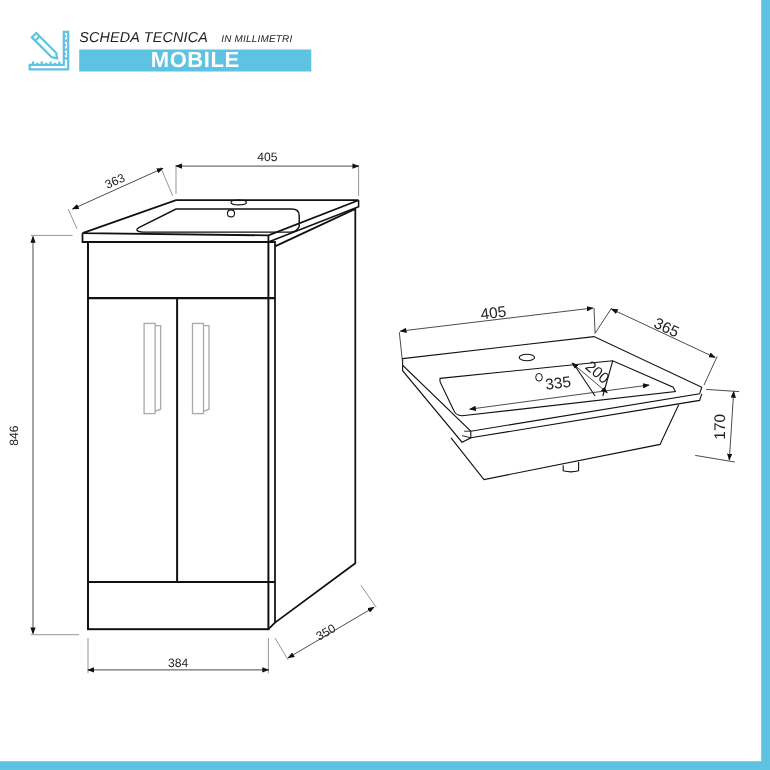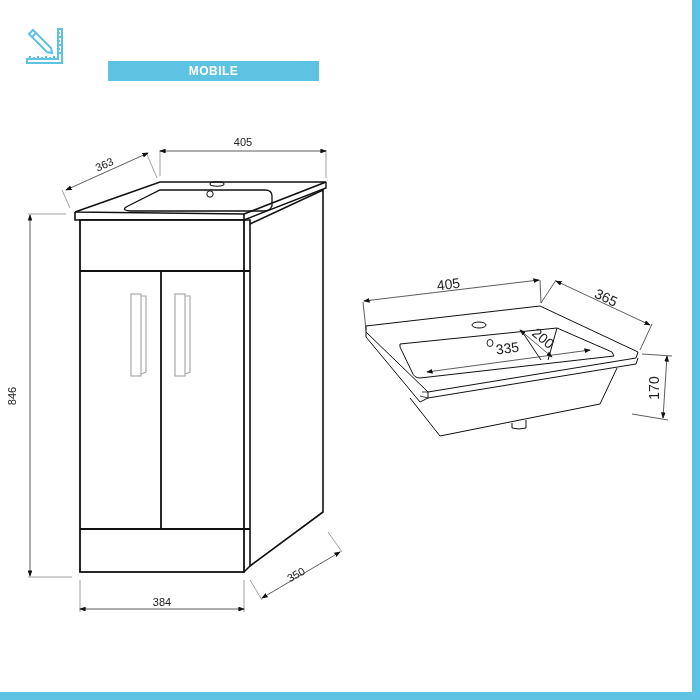--- a/index.html
+++ b/index.html
@@ -3,40 +3,43 @@
   <meta charset="utf-8">
   <style>
     html, body { margin: 0; padding: 0; background: #ffffff; }
     body { width: 700px; height: 700px; position: relative; overflow: hidden; font-family: "Liberation Sans", sans-serif; }
     .frame-right { position: absolute; left: 692px; top: 0; width: 8px; height: 700px; background: #5ec3e2; }
     .frame-bottom { position: absolute; left: 0; top: 692px; width: 700px; height: 8px; background: #5ec3e2; }
     .header { position: absolute; left: 24px; top: 26px; width: 240px; height: 44px; }
     .header-icon { position: absolute; left: 0; top: 0; width: 40px; height: 40px; }
     .header-title { position: absolute; left: 48px; top: 0; font-size: 13px; font-style: italic; color: #222; letter-spacing: 0.2px; white-space: nowrap; }
     .header-title .unit { font-size: 9px; margin-left: 12px; font-style: italic; }
-    .header-band { position: absolute; left: 48px; top: 35px; width: 211px; height: 20px; background: #5ec3e2; color: #fff; font-weight: bold; font-size: 12px; text-align: center; line-height: 20px; letter-spacing: 0.5px; margin-left: 36px; }
+    .header-band { position: absolute; left: 48px; top: 19px; width: 211px; height: 20px; background: #5ec3e2; color: #fff; font-weight: bold; font-size: 20px; text-align: center; line-height: 20px; letter-spacing: 0.5px; }
     svg.drawing { position: absolute; left: 0; top: 0; }
     .dim { font-family: "Liberation Sans", sans-serif; fill: #222; }
   </style>
 </head>
 <body>
 
 <div class="frame-right"></div>
 <div class="frame-bottom"></div>
 
 <div class="header">
   <svg class="header-icon" viewBox="0 0 40 40" width="40" height="40">
     <g fill="none" stroke="#5ec3e2" stroke-width="2">
       <path d="M34 3 L38 3 L38 37 L3 37 L3 33 L34 33 Z"></path>
       <path d="M6 33 v-3 M10 33 v-2 M14 33 v-3 M18 33 v-2 M22 33 v-3 M26 33 v-2 M30 33 v-3"></path>
       <path d="M34 7 h2 M34 11 h3 M34 15 h2 M34 19 h3 M34 23 h2 M34 27 h3"></path>
       <path d="M5 8 L9 4 L27 22 L28 27 L23 26 Z"></path>
       <path d="M8 11 L12 7"></path>
     </g>
   </svg>
+  <div class="header-title">
+    <span>SCHEDA TECNICA</span><span class="unit">IN MILLIMETRI</span>
+  </div>
   <div class="header-band">MOBILE</div>
 </div>
 
 <svg class="drawing" width="700" height="700" viewBox="0 0 700 700">
   <defs>
     <marker id="arr" markerWidth="8" markerHeight="6" refX="7" refY="3" orient="auto-start-reverse">
       <path d="M0,0 L8,3 L0,6 Z" fill="#111"></path>
     </marker>
   </defs>
 

